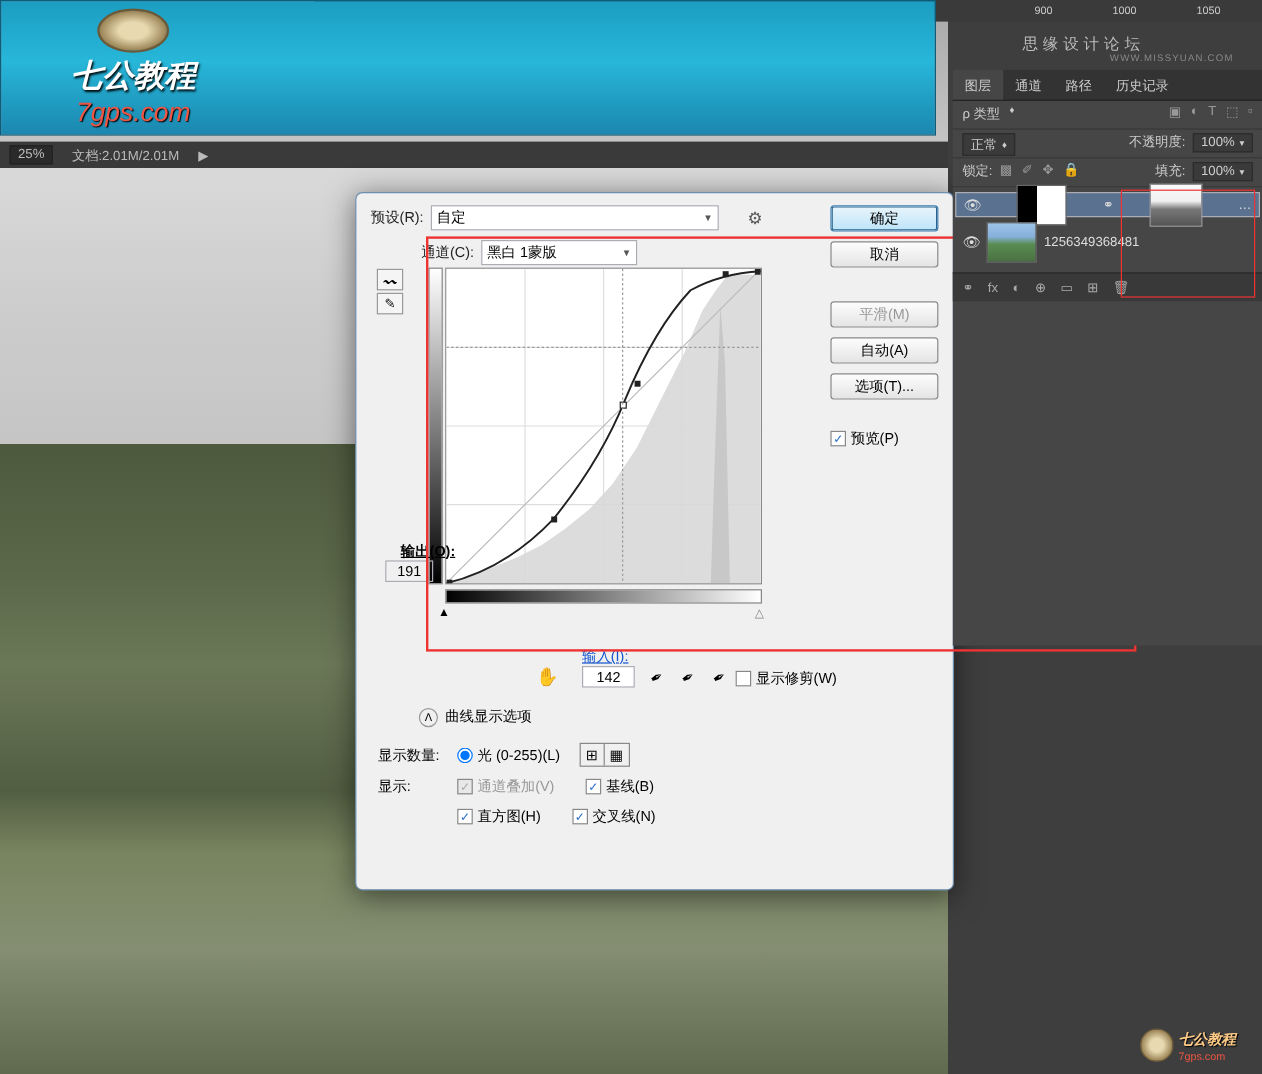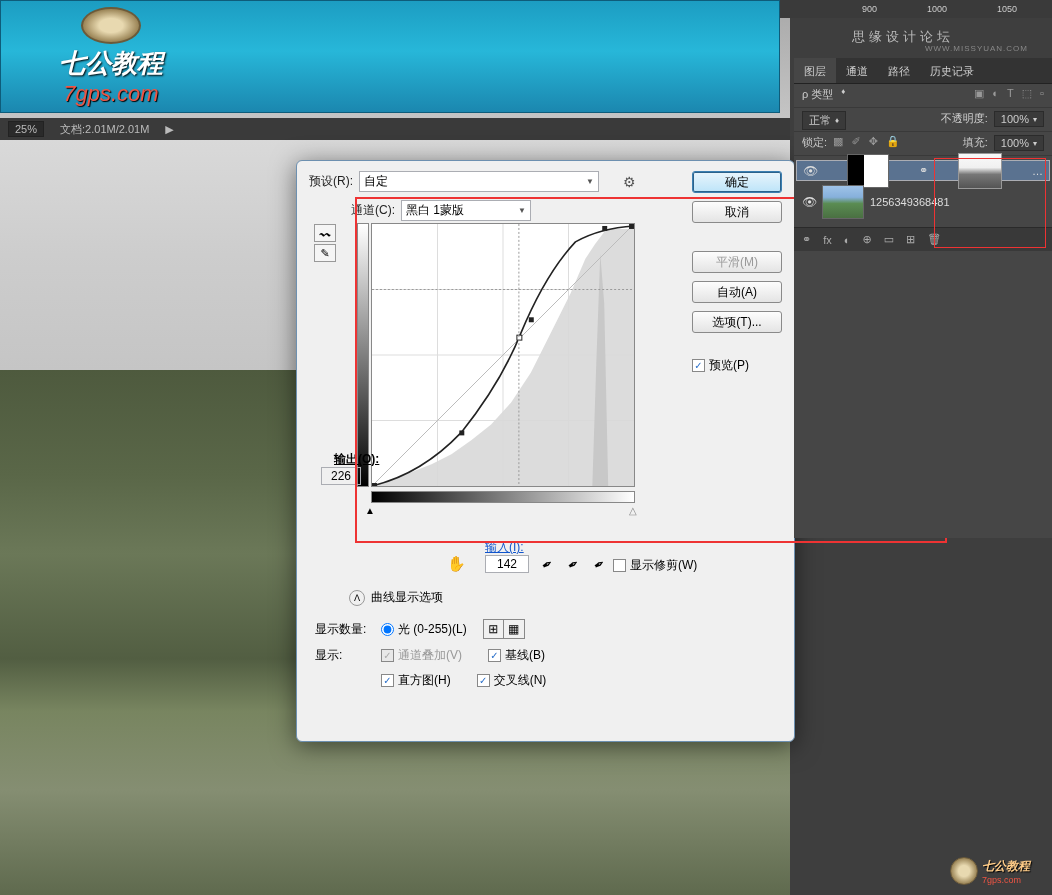--- a/index.html
+++ b/index.html
@@ -219,21 +219,21 @@
           <line x1="148" y1="0" x2="148" y2="264" stroke="#999" stroke-dasharray="2,2"></line>
           <line x1="0" y1="66" x2="264" y2="66" stroke="#999" stroke-dasharray="2,2"></line>
         </svg>
       </div>
       <div class="grad-h"></div>
       <div style="position:absolute;left:52px;top:282px;font-size:10px">▲</div>
       <div style="position:absolute;left:316px;top:282px;font-size:10px;color:#888">△</div>
     </div>
 
     <span class="out-lbl"><span class="ul">输出(O):</span></span>
-    <div class="out-val">226</div>
+    <div class="out-val">191</div>
     <span class="in-lbl"><span class="ul">输入(I):</span></span>
     <div class="in-val">142</div>
 
     <span style="position:absolute;left:150px;top:394px;font-size:15px">✋</span>
     <div class="eyedrops">
       <span class="eye-ic">✒</span>
       <span class="eye-ic">✒</span>
       <span class="eye-ic">✒</span>
     </div>
     <label class="clip-chk">

